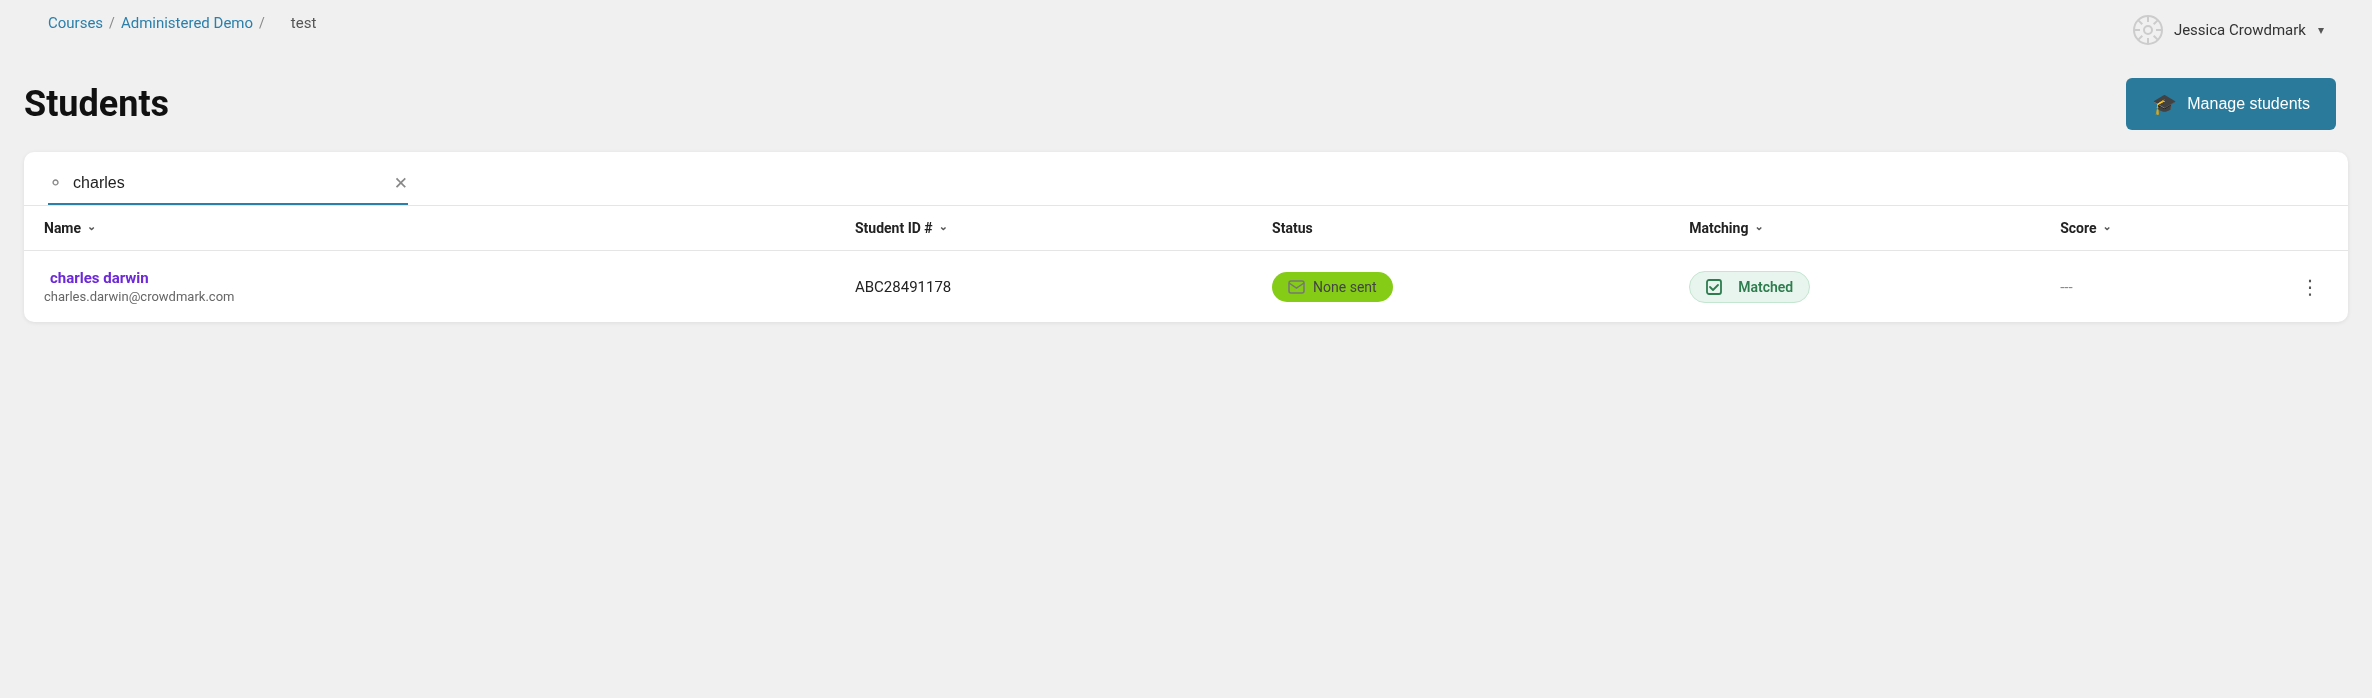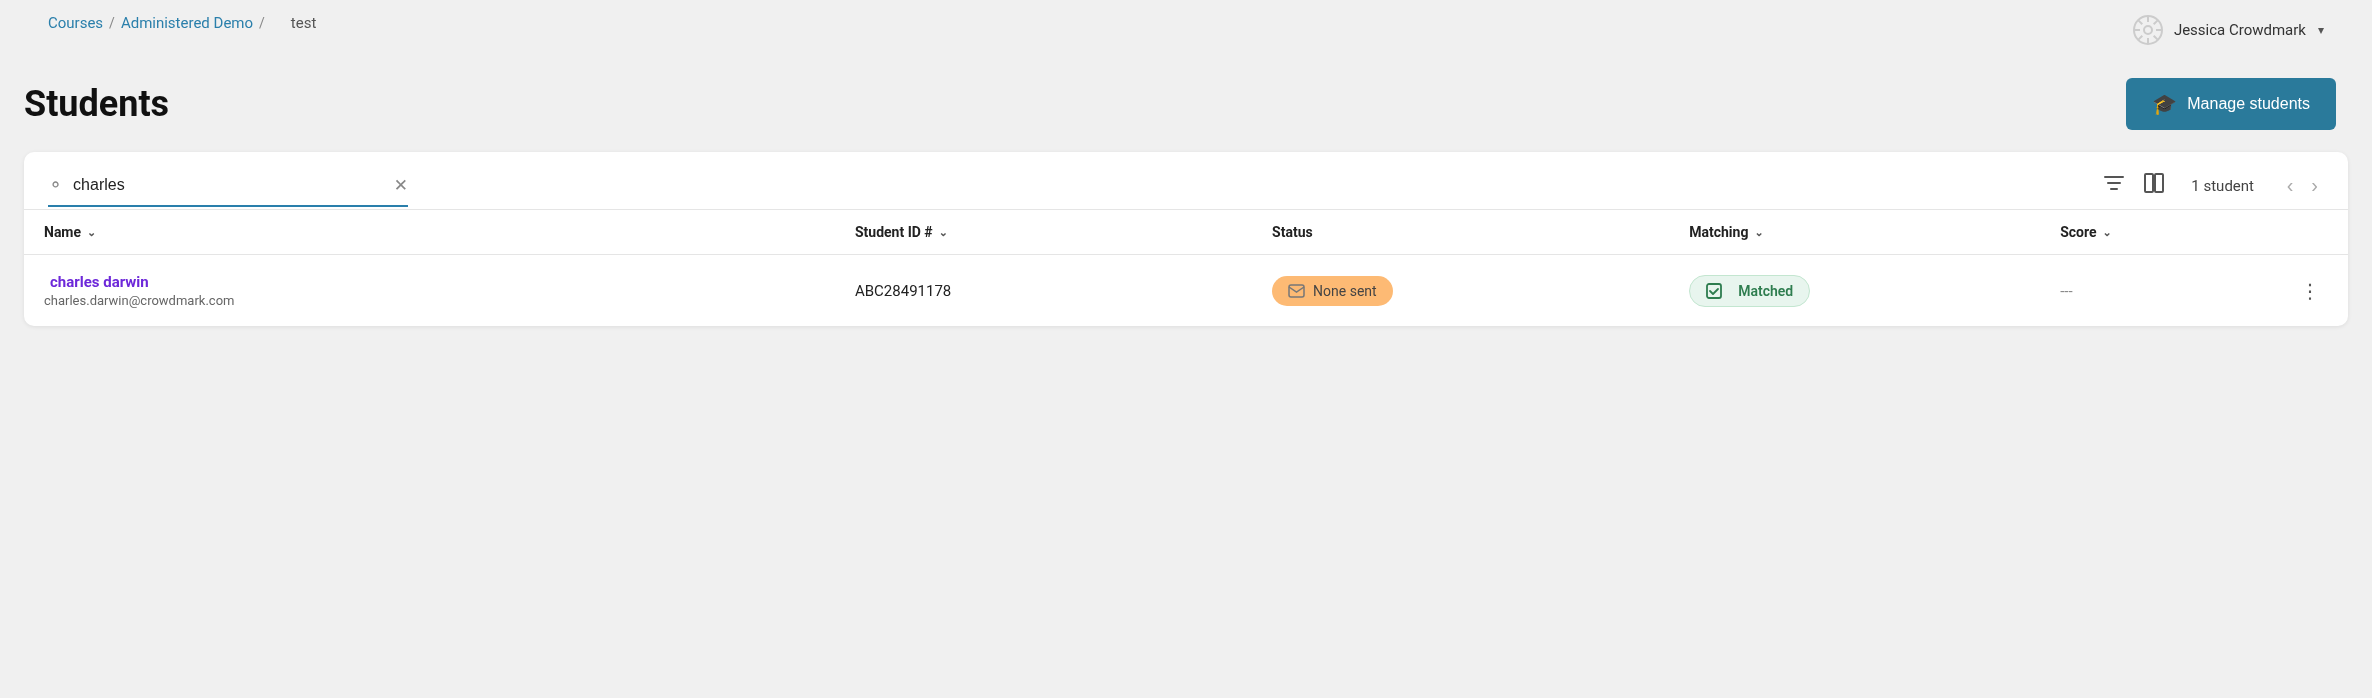--- a/index.html
+++ b/index.html
@@ -195,21 +195,21 @@
       text-align: left;
       padding: 14px 20px;
       font-size: 14px;
       font-weight: 700;
       color: #222;
       white-space: nowrap;
     }
 
     .th-inner {
       display: flex;
-      align-items: center;
+      align-items: flex-start;
       gap: 6px;
     }
 
     .sort-icon {
       font-size: 11px;
       color: #555;
     }
 
     .students-table tbody tr {
       border-bottom: 1px solid #f0f0f0;
@@ -236,21 +236,21 @@
       color: #666;
       font-size: 13px;
       margin-top: 2px;
     }
 
     
     .status-badge {
       display: inline-flex;
       align-items: center;
       gap: 8px;
-      background: #fdba74;
+      background: #84cc16;
       border-radius: 20px;
       padding: 7px 16px;
       font-size: 14px;
       color: #444;
     }
 
     
     .matching-badge {
       display: inline-flex;
       align-items: center;
@@ -327,38 +327,20 @@
 
   <div class="search-row">
     <div class="search-input-wrapper">
       <span class="search-icon">⚬</span>
       <svg width="18" height="18" viewBox="0 0 18 18" fill="none" style="position:absolute; margin-left:0">
       </svg>
       <input class="search-input" type="text" value="charles" style="">
       <span class="clear-icon">✕</span>
     </div>
 
-    <div class="search-right">
-      <span class="filter-icon">
-        <svg width="22" height="22" viewBox="0 0 22 22" fill="none" xmlns="http://www.w3.org/2000/svg">
-          <path d="M2 5h18M5 11h12M8 17h6" stroke="#555" stroke-width="2" stroke-linecap="round"></path>
-        </svg>
-      </span>
-      <span class="columns-icon">
-        <svg width="22" height="22" viewBox="0 0 22 22" fill="none" xmlns="http://www.w3.org/2000/svg">
-          <rect x="2" y="2" width="8" height="18" rx="1" stroke="#555" stroke-width="2"></rect>
-          <rect x="12" y="2" width="8" height="18" rx="1" stroke="#555" stroke-width="2"></rect>
-        </svg>
-      </span>
-      <span class="student-count">1 student</span>
-      <div class="nav-arrows">
-        <button class="arrow-btn">‹</button>
-        <button class="arrow-btn">›</button>
-      </div>
-    </div>
   </div>
 
   <table class="students-table">
     <thead>
       <tr>
         <th class="col-name">
           <div class="th-inner">
             <span>Name</span>
             <span class="sort-icon">⌄</span>
           </div>

